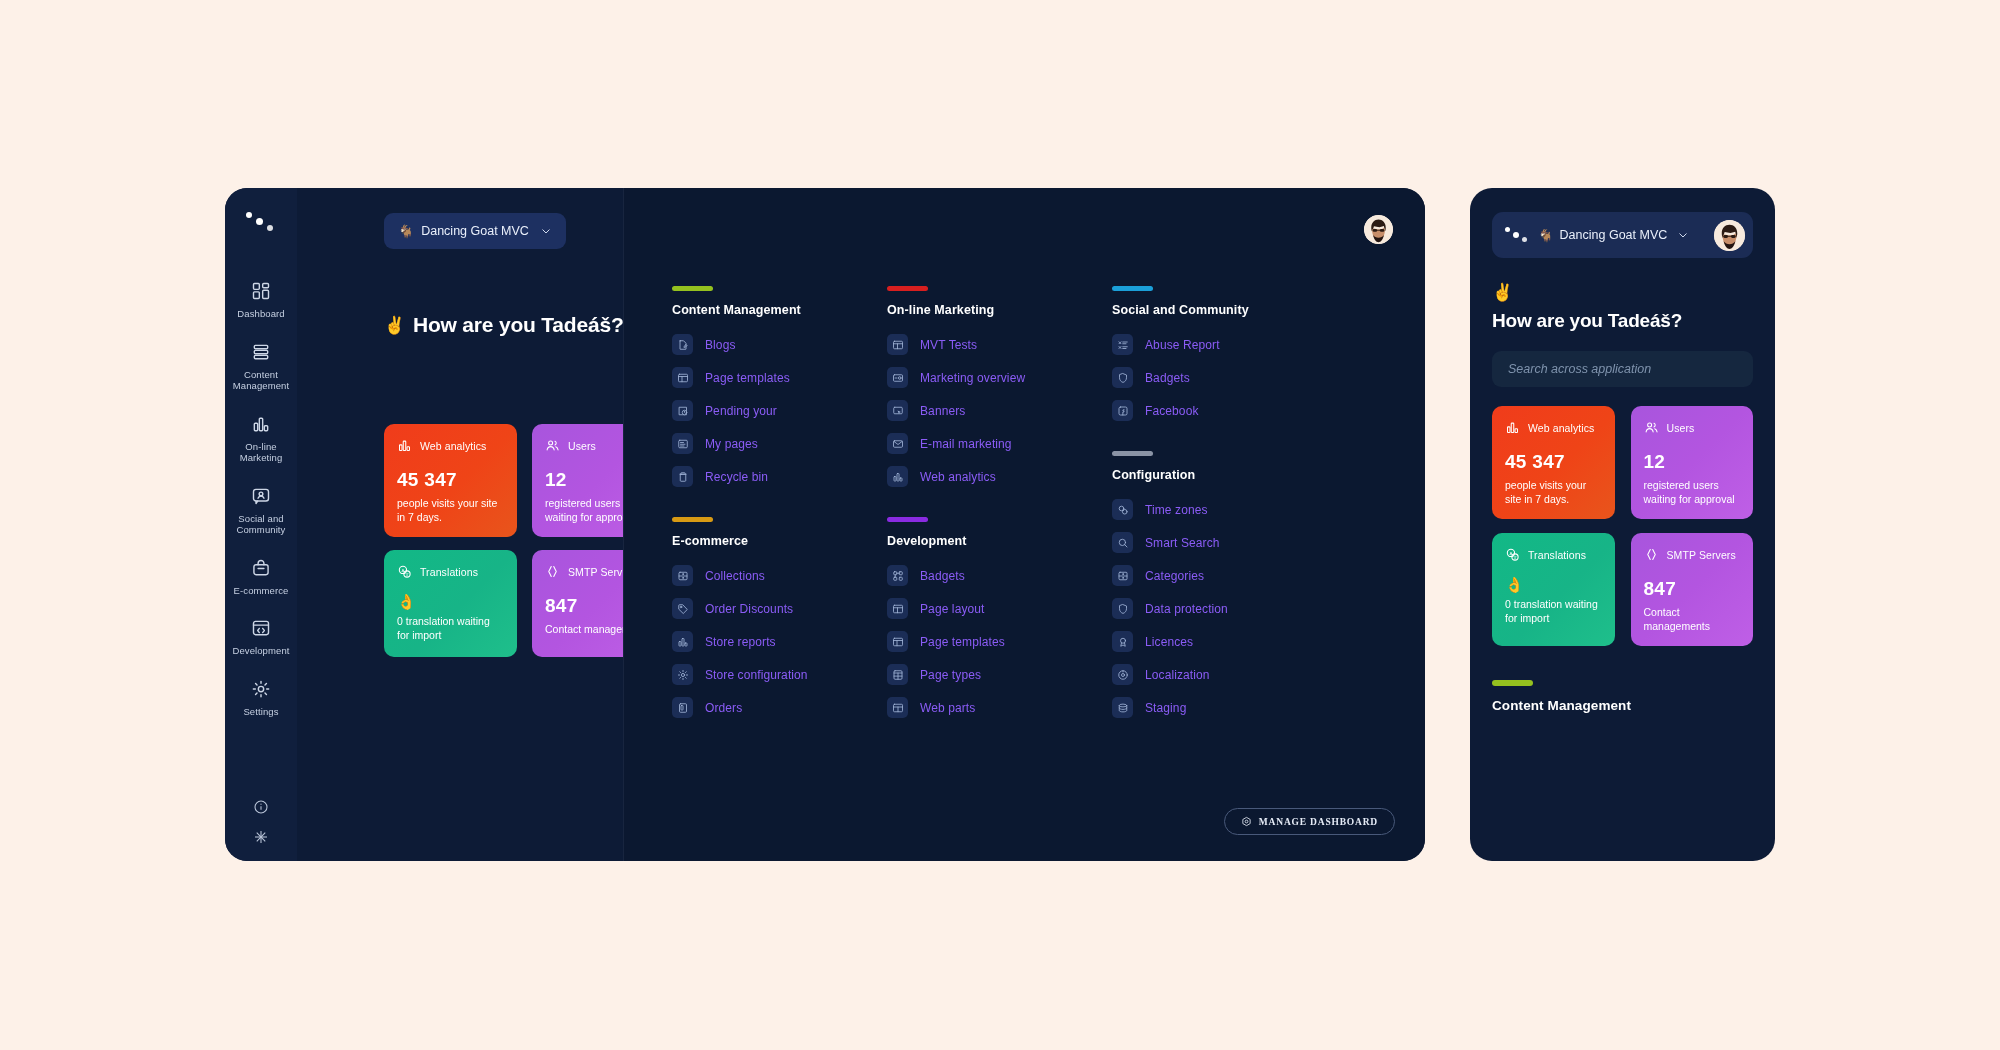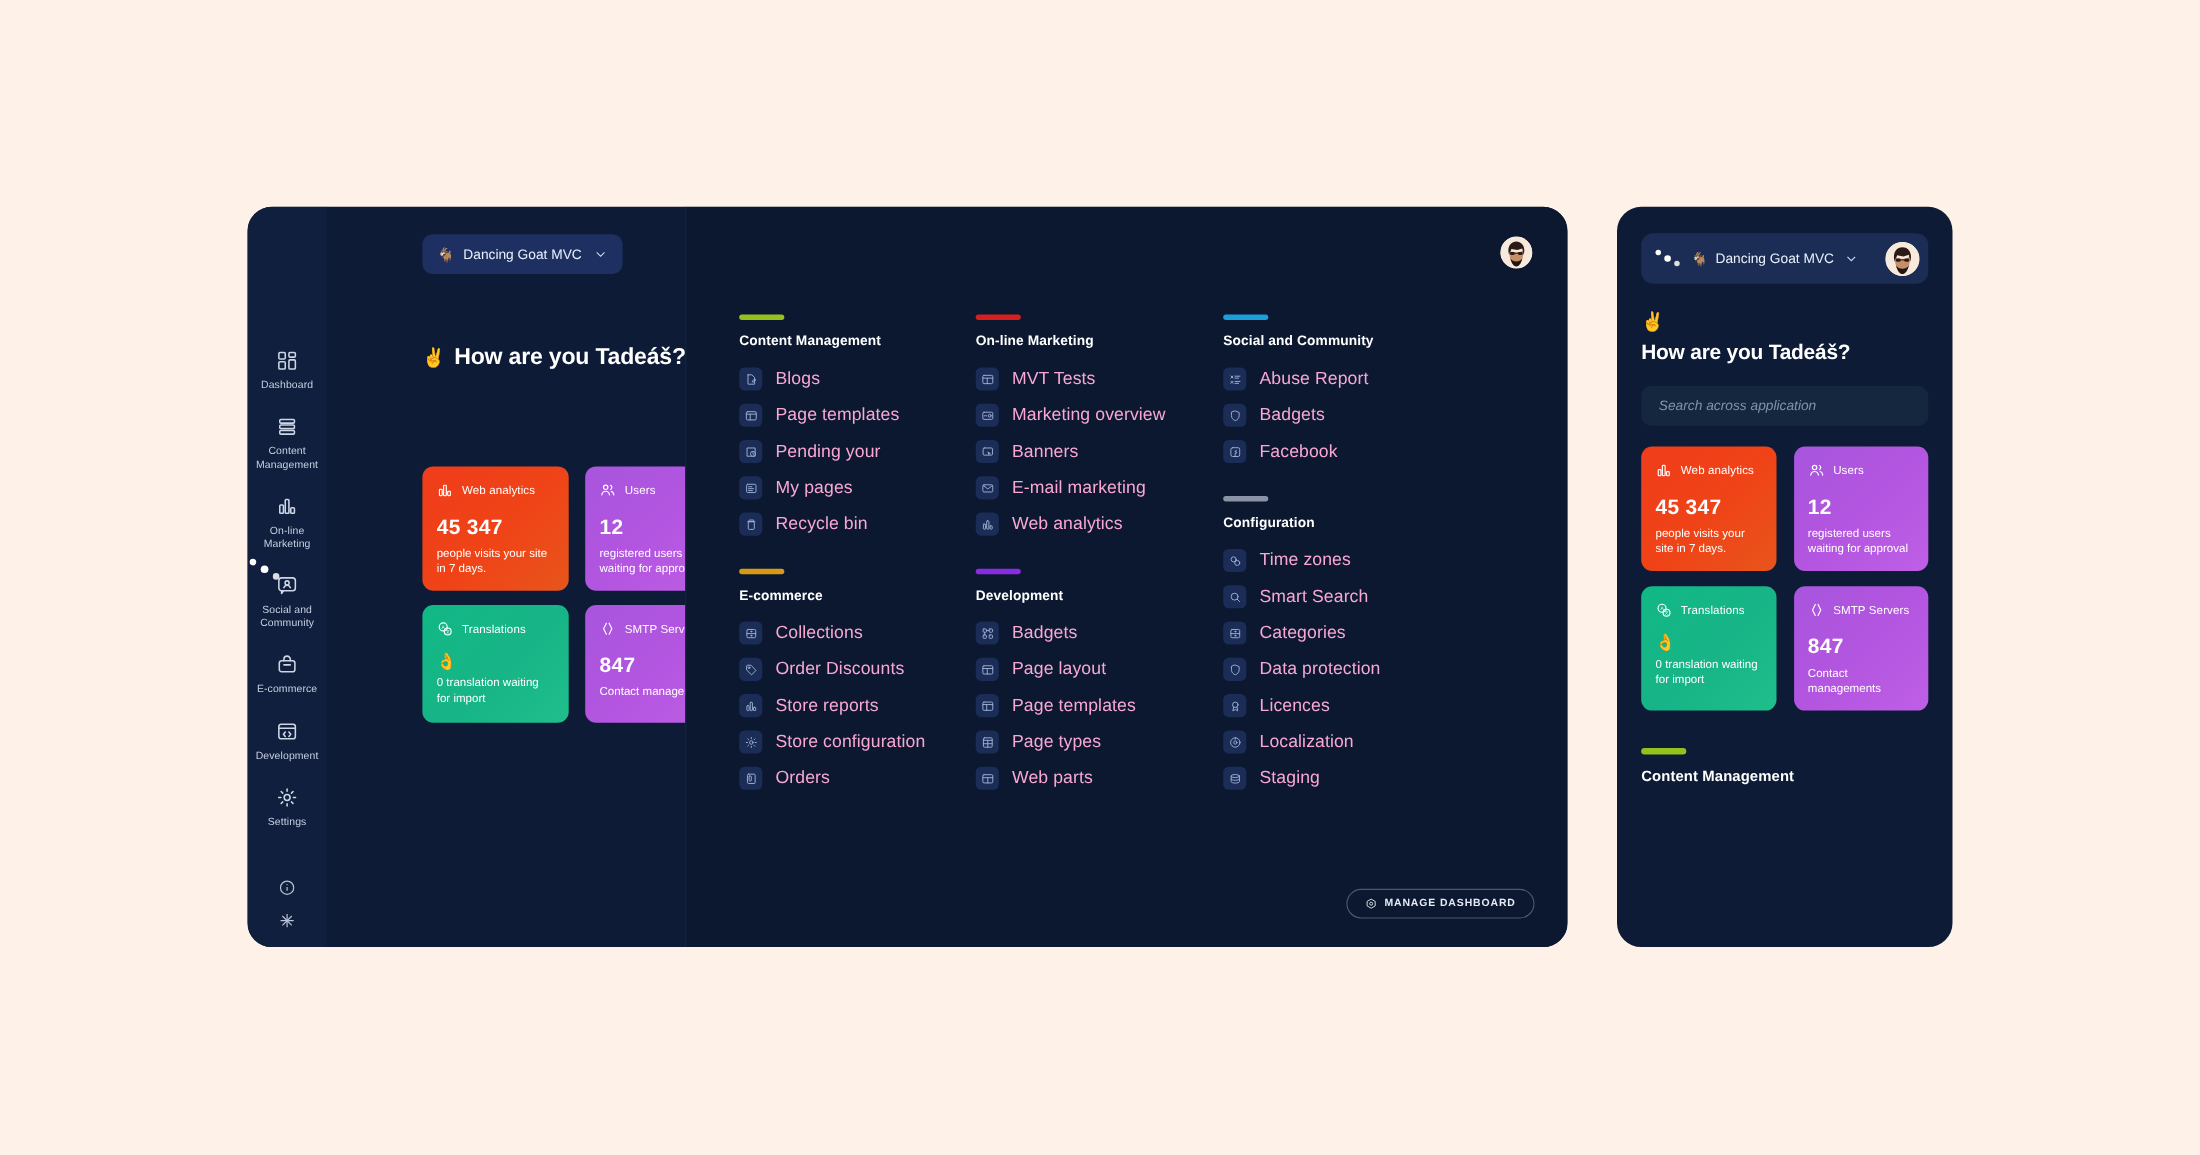--- a/index.html
+++ b/index.html
@@ -19,21 +19,21 @@
     background: #0d1b36;
     border-radius: 22px;
     display: flex;
     overflow: hidden;
   }
 
   
   .sidebar {
     width: 72px; flex: 0 0 72px;
     background: #101f3d;
-    display: flex; align-items: center;
+    display: flex; flex-direction: column; align-items: center;
     padding-top: 22px;
     position: relative;
   }
   .logo-dots { width: 34px; height: 26px; position: relative; margin-bottom: 34px; }
   .logo-dots i { position: absolute; border-radius: 50%; background: #fff; display:block; }
   .logo-dots i:nth-child(1){ width:6px;height:6px; left:2px; top:2px; }
   .logo-dots i:nth-child(2){ width:7px;height:7px; left:12px; top:8px; }
   .logo-dots i:nth-child(3){ width:6px;height:6px; left:23px; top:15px; opacity:.85 }
 
   .nav-item {
@@ -132,39 +132,39 @@
     display: flex; align-items: center; gap: 12px;
     height: 33px; cursor: pointer; text-decoration: none;
   }
   .menu-ico {
     width: 21px; height: 21px; flex: 0 0 21px;
     border-radius: 5px; background: #1b2d56;
     display: flex; align-items: center; justify-content: center;
     color: #9fb2d6;
   }
   .menu-ico svg { width: 12px; height: 12px; display: block; }
-  .menu-label { font-size: 16px; color: #f9a8d4; letter-spacing: .1px; }
+  .menu-label { font-size: 12px; color: #8b5cf6; letter-spacing: .1px; }
   .group-gap { height: 24px; }
 
   .avatar {
     position: absolute; right: 30px; top: 25px;
     width: 33px; height: 33px; border-radius: 50%;
     overflow: hidden; background: #f6eadf; cursor: pointer;
     border: 2px solid #0b1830;
   }
   .avatar svg { width: 100%; height: 100%; display: block; }
 
   .manage-btn {
     position: absolute; right: 30px; bottom: 26px;
     height: 27px; padding: 0 16px;
     border: 1px solid #49597a; border-radius: 14px;
     background: transparent; color: #e6ecf7;
     font-size: 9.5px; font-weight: 700; letter-spacing: .8px;
     display: flex; align-items: center; gap: 7px; cursor: pointer;
-    font-family: Liberation Sans, sans-serif;
+    font-family: Liberation Serif, serif;
   }
   .manage-btn .ico { width: 11px; height: 11px; color:#e6ecf7; }
   .manage-btn .ico svg { width: 11px; height: 11px; display:block; }
 
   
   .mobile {
     position: absolute; left: 1470px; top: 188px;
     width: 305px; height: 673px;
     background: #0d1b36; border-radius: 22px;
     overflow: hidden; padding: 0 22px;

